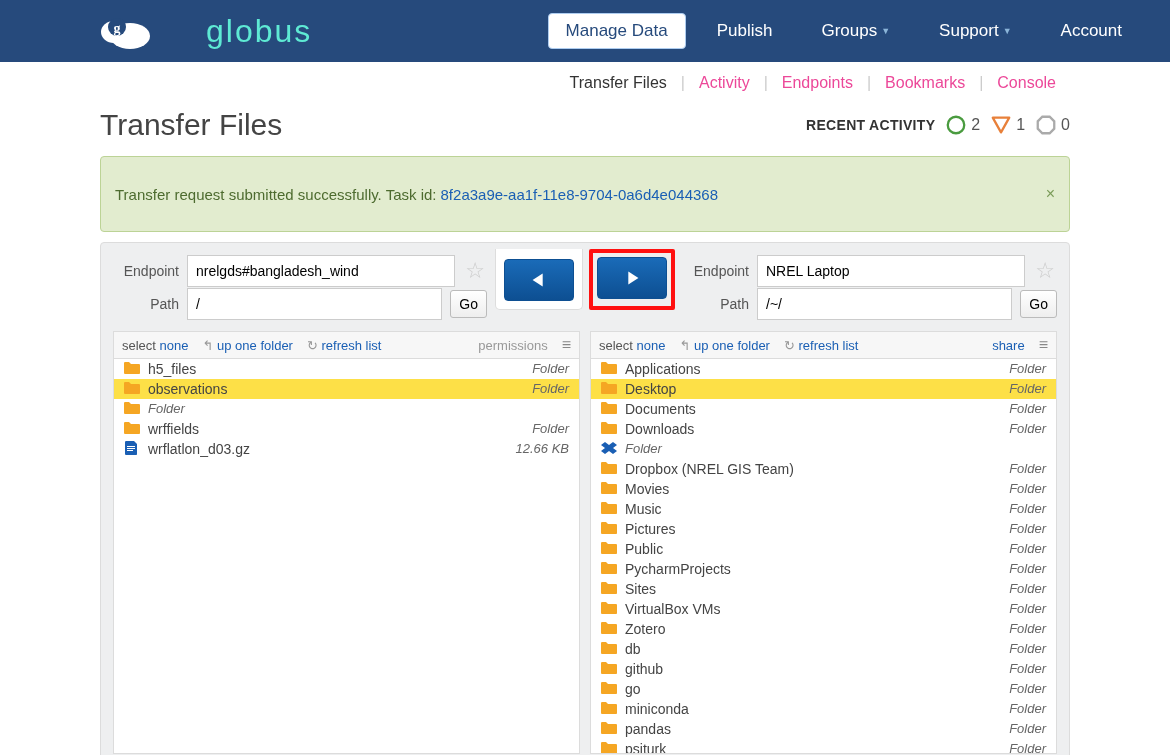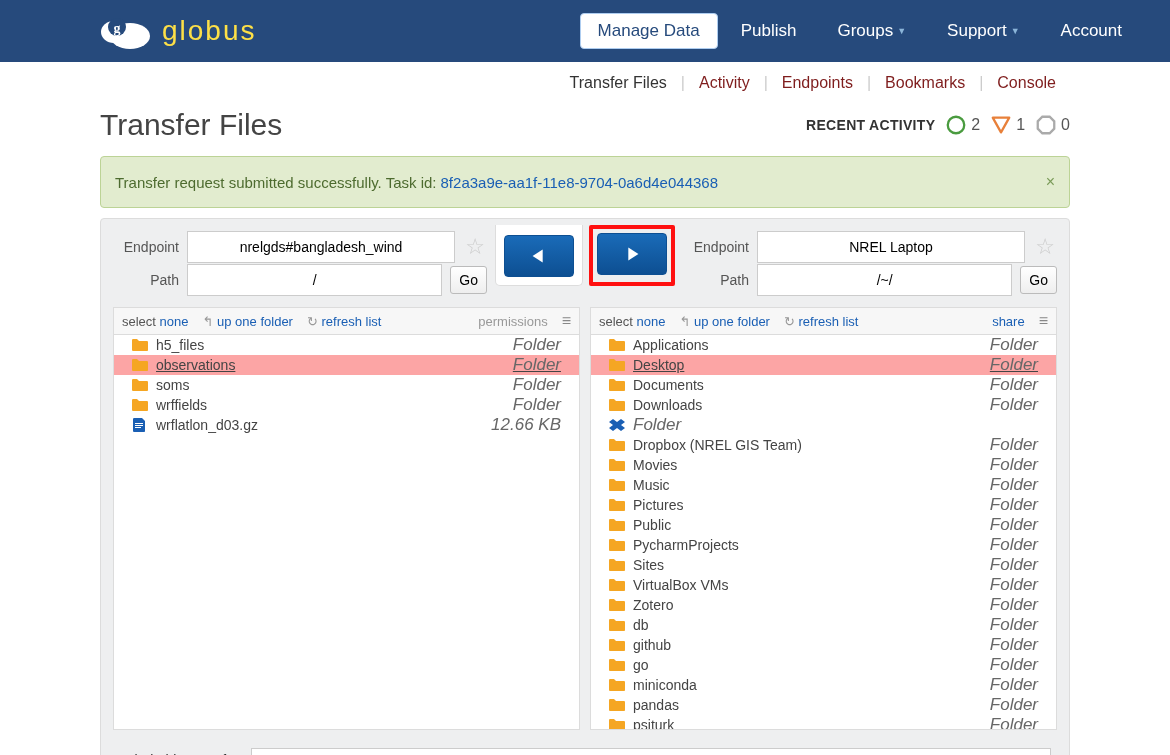--- a/index.html
+++ b/index.html
@@ -2,56 +2,56 @@
 <html><head>
   <meta charset="utf-8">
   <style>
     * { margin:0; padding:0; box-sizing:border-box; }
     body { font-family:"Helvetica Neue", Arial, sans-serif; font-size:14px; color:#333; background:#fff; width:1170px; }
     
     
     .top-nav { background:#264a7c; height:62px; display:flex; align-items:center; padding:0 30px 0 100px; }
     .logo-wrap { display:flex; align-items:center; gap:10px; }
     .logo-icon { width:52px; height:38px; }
-    .logo-text { color:#fde047; font-size:28px; font-weight:300; letter-spacing:2px; }
-    .nav-items { margin-left:auto; display:flex; gap:5px; align-items:center; }
+    .logo-text { color:#5eead4; font-size:32px; font-weight:300; letter-spacing:2px;margin-left:44px; }
+    .nav-items { margin-left:auto; display:flex; gap:13px; align-items:center; }
     .nav-item { color:#fff; font-size:17px; padding:8px 18px; cursor:pointer; display:flex; align-items:center; gap:4px; }
     .nav-item.active { background:#fff; color:#264a7c; border-radius:4px; border:1px solid #aecdf0; padding:7px 17px; }
     .nav-caret { font-size:9px; color:#8bb5d9; }
     
     
     .sub-nav { display:flex; justify-content:flex-end; padding:12px 100px 8px 0; gap:0; font-size:16px; }
-    .sub-nav-item { color:#7f1d1d; padding:0 14px; cursor:pointer; }
+    .sub-nav-item { color:#ec4899; padding:0 14px; cursor:pointer; }
     .sub-nav-item.active { color:#333; cursor:default; }
     .sub-nav-sep { color:#ccc; }
     
     
     .main { padding:0 100px 20px; }
     
     
     .title-row { display:flex; align-items:center; margin:8px 0 14px; }
     .page-title { font-size:30px; font-weight:400; color:#444; }
     .recent-activity { margin-left:auto; display:flex; align-items:center; gap:10px; font-size:14px; }
     .ra-label { color:#333; font-weight:700; letter-spacing:0.3px; }
     .ra-stat { display:flex; align-items:center; gap:4px; font-size:16px; }
     .ra-stat svg { width:22px; height:22px; }
     .ra-stat .val { color:#555; }
     
     
-    .success-banner { background:#e2eccf; border:1px solid #bcd396; border-radius:4px; padding:16px 14px; display:flex; align-items:center; font-size:15px; color:#4d6b2f; margin-bottom:10px; }
+    .success-banner { background:#e2eccf; border:1px solid #bcd396; border-radius:4px; padding:28px 14px; display:flex; align-items:center; font-size:15px; color:#4d6b2f; margin-bottom:10px; }
     .success-banner .taskid { color:#1a5fb4; margin-left:4px; }
     .success-banner .close { margin-left:auto; color:#7a9b58; cursor:pointer; font-size:16px; font-family:Arial; }
     
     
     .transfer-panel { background:#eeeff0; border:1px solid #dcdcdc; border-radius:4px; padding:12px; }
     .endpoints-row { display:flex; align-items:flex-start; gap:4px; margin-bottom:10px; }
     .ep-group { flex:1; }
     .ep-line { display:flex; align-items:center; gap:8px; margin-bottom:1px; }
     .ep-label { width:66px; text-align:right; font-size:14px; color:#555; }
-    .ep-input { flex:1; height:32px; border:1px solid #ccc; padding:0 8px; font-size:14px; background:#fff;text-align:center; }
+    .ep-input { flex:1; height:32px; border:1px solid #ccc; padding:0 8px; font-size:14px; background:#fff; }
     .star { color:#ccc; font-size:22px; width:24px; text-align:center; cursor:pointer; }
     .go-btn { height:28px; padding:0 8px; border:1px solid #bbb; background:linear-gradient(#fff,#eee); border-radius:3px; cursor:pointer; font-size:14px; }
     
     
     .arrows { display:flex; gap:6px; padding:0 4px; margin-top:-6px; }
     .arrow-wrap { padding:10px 8px 8px; background:#fff; border:1px solid #ddd; border-top:none; border-radius:0 0 5px 5px; display:flex; gap:8px; }
     .arrow-btn { width:70px; height:42px; background:linear-gradient(#1a6bb8,#0d4f92); border:1px solid #0d4f92; border-radius:4px; display:flex; align-items:center; justify-content:center; cursor:pointer; }
     .arrow-btn svg { width:22px; height:22px; fill:#fff; }
     .arrow-highlight { border:4px solid #ff1010; padding:4px; border-radius:2px; }
     
@@ -60,25 +60,25 @@
     .pane { flex:1; display:flex; flex-direction:column; }
     .pane-toolbar { background:#f7f7f7; border:1px solid #dcdcdc; border-bottom:none; padding:4px 8px; display:flex; align-items:center; gap:14px; font-size:13px; color:#555; }
     .pane-toolbar .tb-link { color:#1a5fb4; cursor:pointer; }
     .pane-toolbar .tb-sep { flex:1; }
     .pane-toolbar .menu-icon { color:#888; cursor:pointer; font-size:16px; }
     .pane-toolbar .icon { color:#999; }
     .file-list { height:396px; background:#fff; border:1px solid #dcdcdc; overflow-y:auto; position:relative; }
     .file-list::-webkit-scrollbar { width:14px; }
     .file-list::-webkit-scrollbar-thumb { background:#c4c4c4; border:3px solid #f4f4f4; border-radius:8px; }
     .file-list::-webkit-scrollbar-track { background:#f4f4f4; }
-    .file-row { display:flex; align-items:center; padding:2px 18px; font-size:14px; color:#444; cursor:pointer; height:20px; }
-    .file-row.selected { background:#fca5a5;text-decoration:underline; }
+    .file-row { display:flex; align-items:flex-start; padding:2px 10px; font-size:14px; color:#444; cursor:pointer; height:20px; }
+    .file-row.selected { background:#fde047; }
     .file-icon { width:16px; height:14px; margin-right:8px; flex-shrink:0; }
     .file-name { flex:1; }
-    .file-meta { color:#666; font-style:italic; font-size:17px; }
+    .file-meta { color:#666; font-style:italic; font-size:13px; }
     
     
     .label-transfer-row { display:flex; align-items:center; gap:12px; margin-top:18px; padding:0 6px; }
     .label-transfer-row input { flex:1; height:24px; border:1px solid #ccc; padding:0 6px; }
   </style>
 </head>
 <body>
 
 <div class="top-nav">
   <div class="logo-wrap">
@@ -214,21 +214,20 @@
               <svg class="file-icon" viewBox="0 0 16 14">
                 <path d="M0 2c0-1 1-1 1-1h4l2 2h8c1 0 1 1 1 1v8c0 1-1 1-1 1H1c-1 0-1-1-1-1z" fill="#f5a623"></path>
               </svg>
               <span class="file-name">observations</span>
               <span class="file-meta">Folder</span>
             </div>
             <div class="file-row">
               <svg class="file-icon" viewBox="0 0 16 14">
                 <path d="M0 2c0-1 1-1 1-1h4l2 2h8c1 0 1 1 1 1v8c0 1-1 1-1 1H1c-1 0-1-1-1-1z" fill="#f5a623"></path>
               </svg>
-              <span class="file-name">soms</span>
               <span class="file-meta">Folder</span>
             </div>
             <div class="file-row">
               <svg class="file-icon" viewBox="0 0 16 14">
                 <path d="M0 2c0-1 1-1 1-1h4l2 2h8c1 0 1 1 1 1v8c0 1-1 1-1 1H1c-1 0-1-1-1-1z" fill="#f5a623"></path>
               </svg>
               <span class="file-name">wrffields</span>
               <span class="file-meta">Folder</span>
             </div>
             <div class="file-row">

